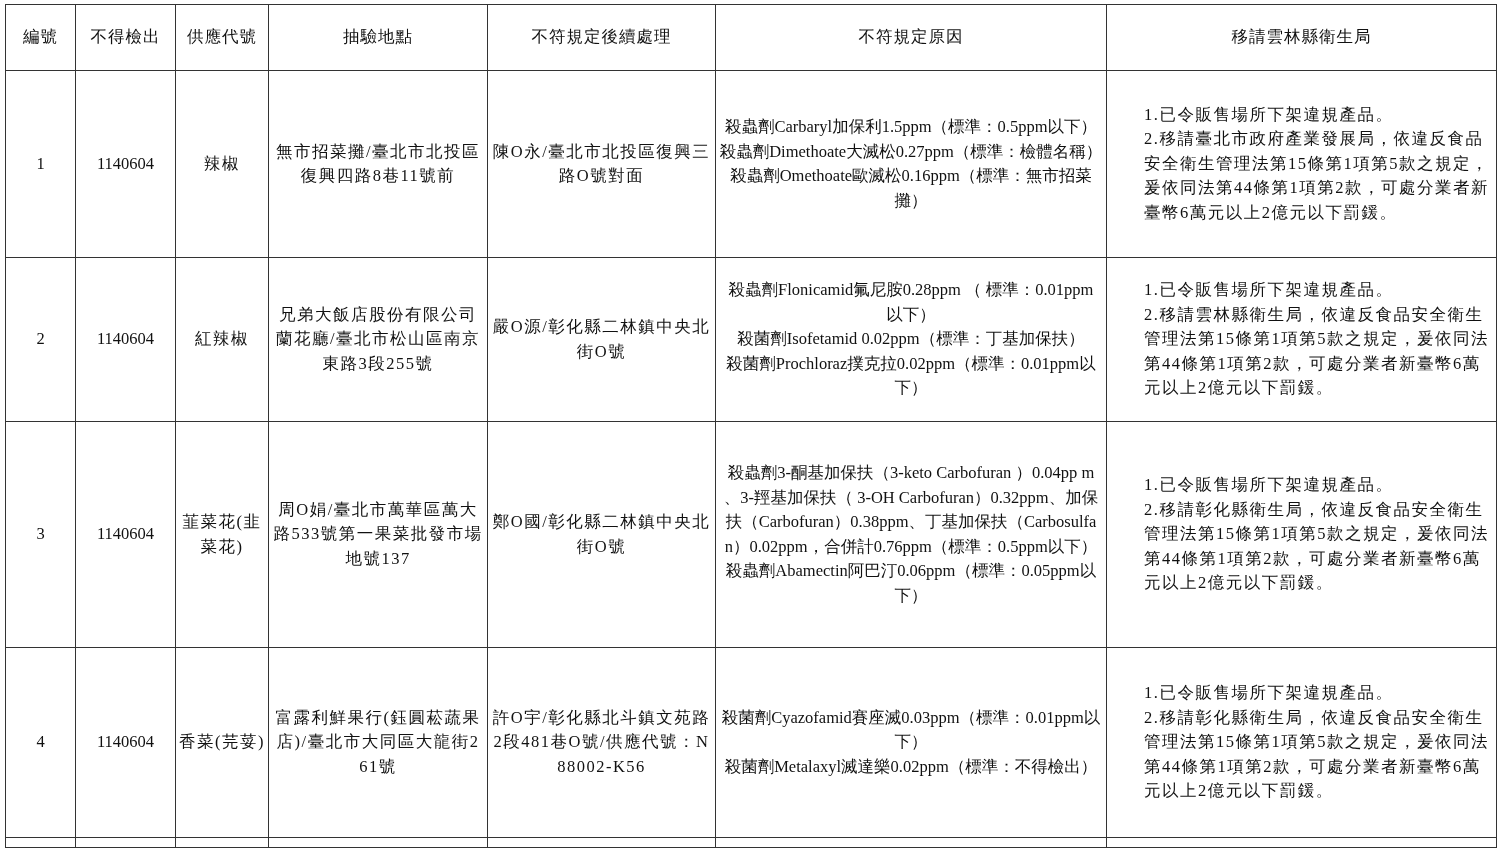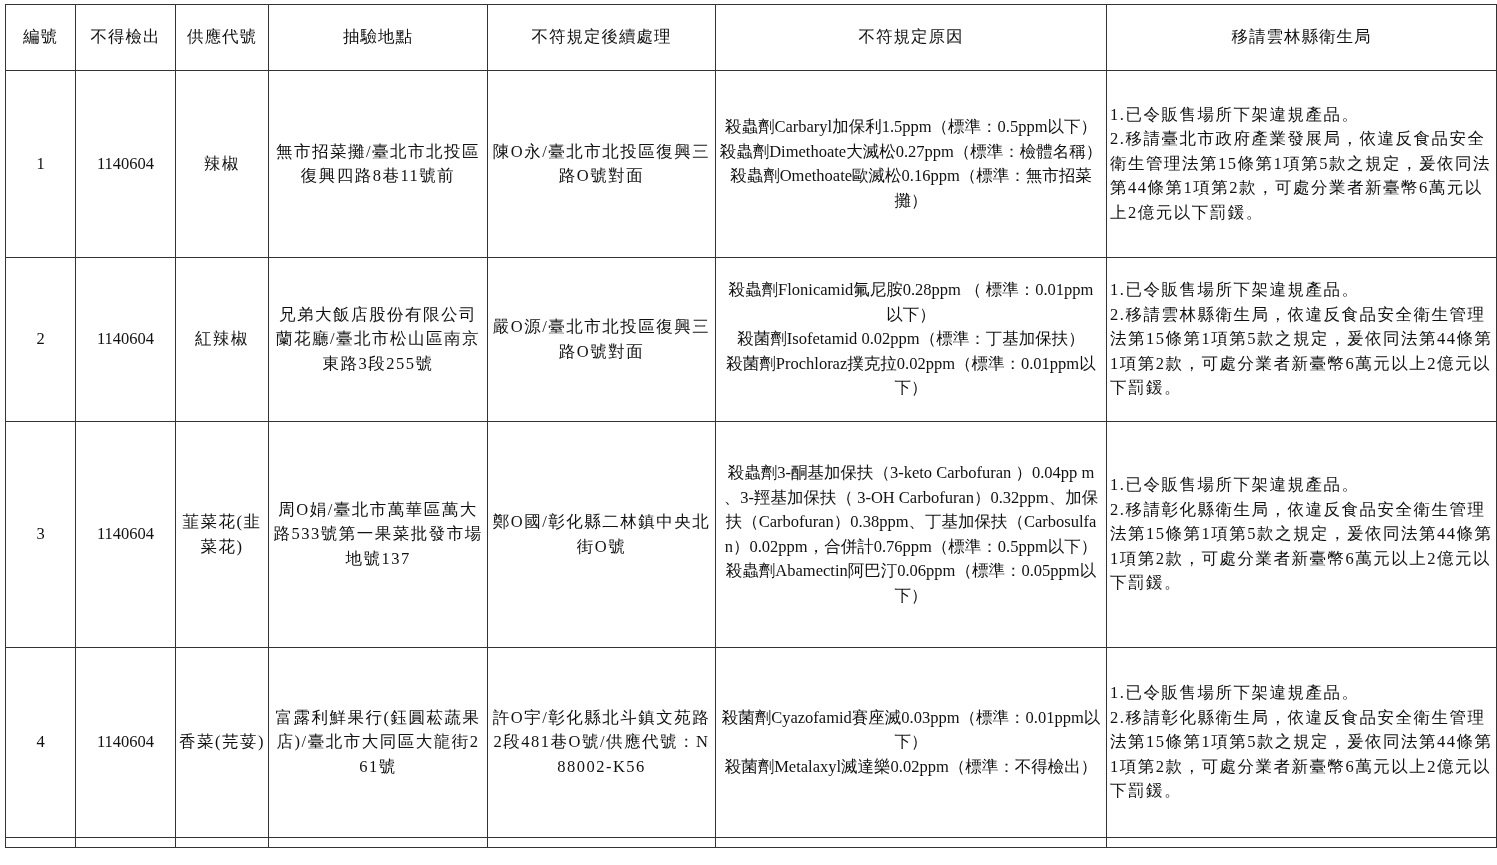--- a/index.html
+++ b/index.html
@@ -18,21 +18,21 @@
     vertical-align: middle;
     text-align: center;
     line-height: 24.5px;
     font-weight: normal;
     word-break: break-all;
   }
   th { letter-spacing: 1px; }
   .cjk { letter-spacing: 1.5px; }
   .left { text-align: left; }
   .reason-line { display: block; text-align: center; }
-  .action-line { display: block; }
+  .action-line { display: block; margin-left: 34px; }
   tr.head { height: 66px; }
   tr.r1 { height: 187px; }
   tr.r2 { height: 164px; }
   tr.r3 { height: 226px; }
   tr.r4 { height: 190px; }
   tr.r5 { height: 10px; }
 </style>
 </head>
 <body>
 
@@ -73,21 +73,21 @@
         <td class="left cjk">
           <span class="action-line">1.已令販售場所下架違規產品。</span>
           <span class="action-line">2.移請臺北市政府產業發展局，依違反食品安全衛生管理法第15條第1項第5款之規定，爰依同法第44條第1項第2款，可處分業者新臺幣6萬元以上2億元以下罰鍰。</span>
         </td>
       </tr>
       <tr class="r2">
         <td>2</td>
         <td>1140604</td>
         <td class="cjk">紅辣椒</td>
         <td class="cjk">兄弟大飯店股份有限公司蘭花廳/臺北市松山區南京東路3段255號</td>
-        <td class="cjk">嚴O源/臺北市北投區復興三路O號對面</td>
+        <td class="cjk">嚴O源/彰化縣二林鎮中央北街O號</td>
         <td>
           <span class="reason-line">殺蟲劑Flonicamid氟尼胺0.28ppm （ 標準：0.01ppm 以下）</span>
           <span class="reason-line">殺菌劑Isofetamid 0.02ppm（標準：丁基加保扶）</span>
           <span class="reason-line">殺菌劑Prochloraz撲克拉0.02ppm（標準：0.01ppm以下）</span>
         </td>
         <td class="left cjk">
           <span class="action-line">1.已令販售場所下架違規產品。</span>
           <span class="action-line">2.移請雲林縣衛生局，依違反食品安全衛生管理法第15條第1項第5款之規定，爰依同法第44條第1項第2款，可處分業者新臺幣6萬元以上2億元以下罰鍰。</span>
         </td>
       </tr>

